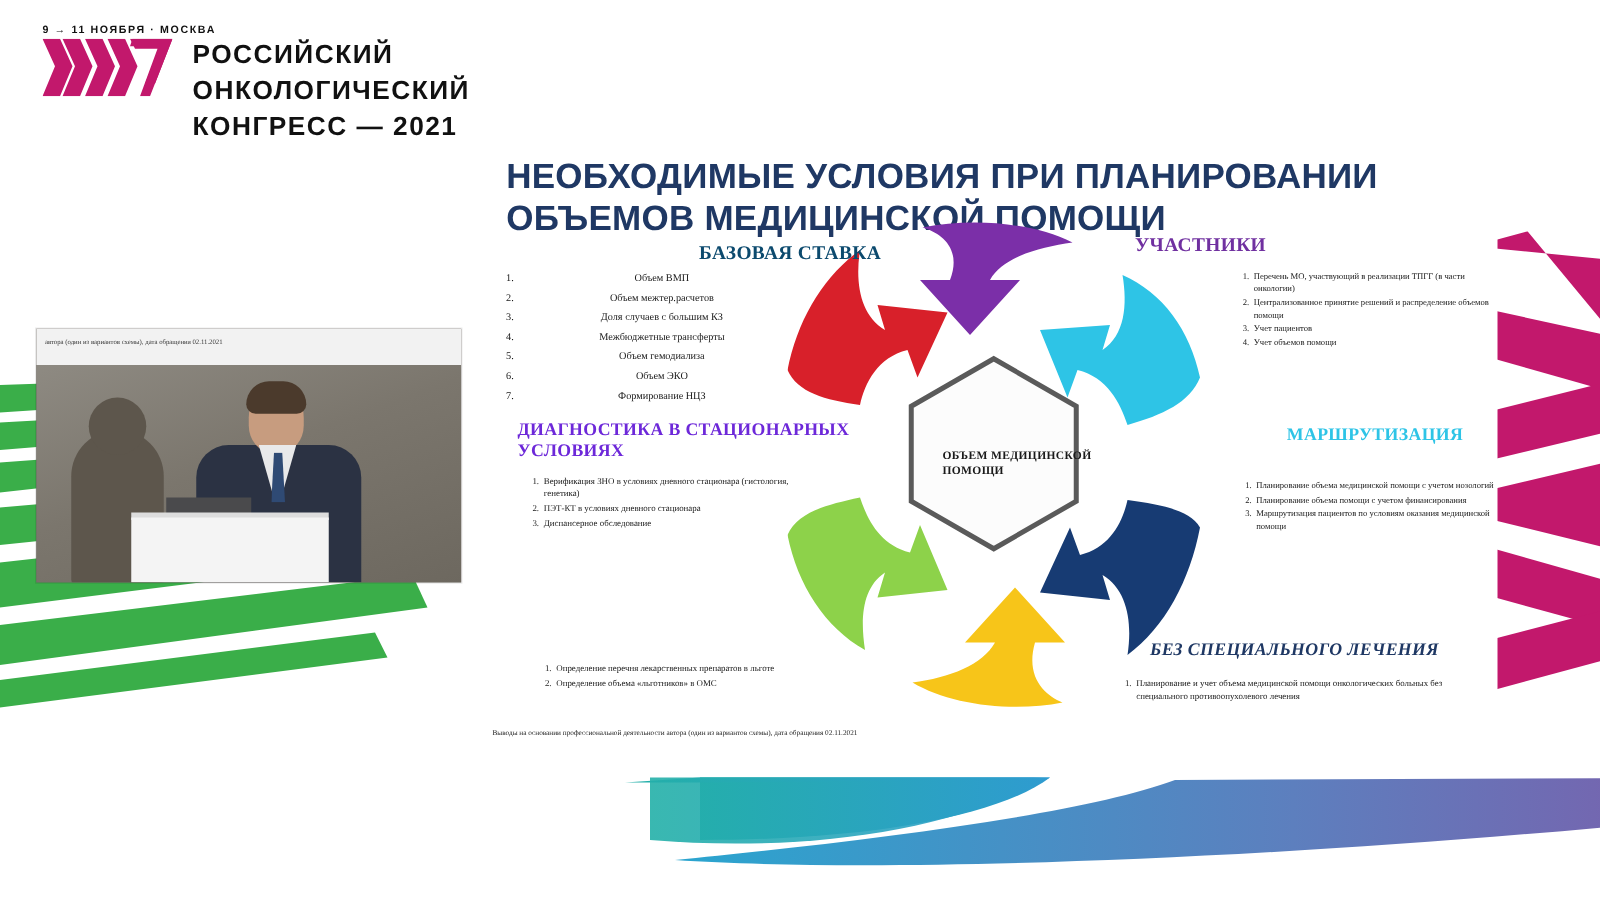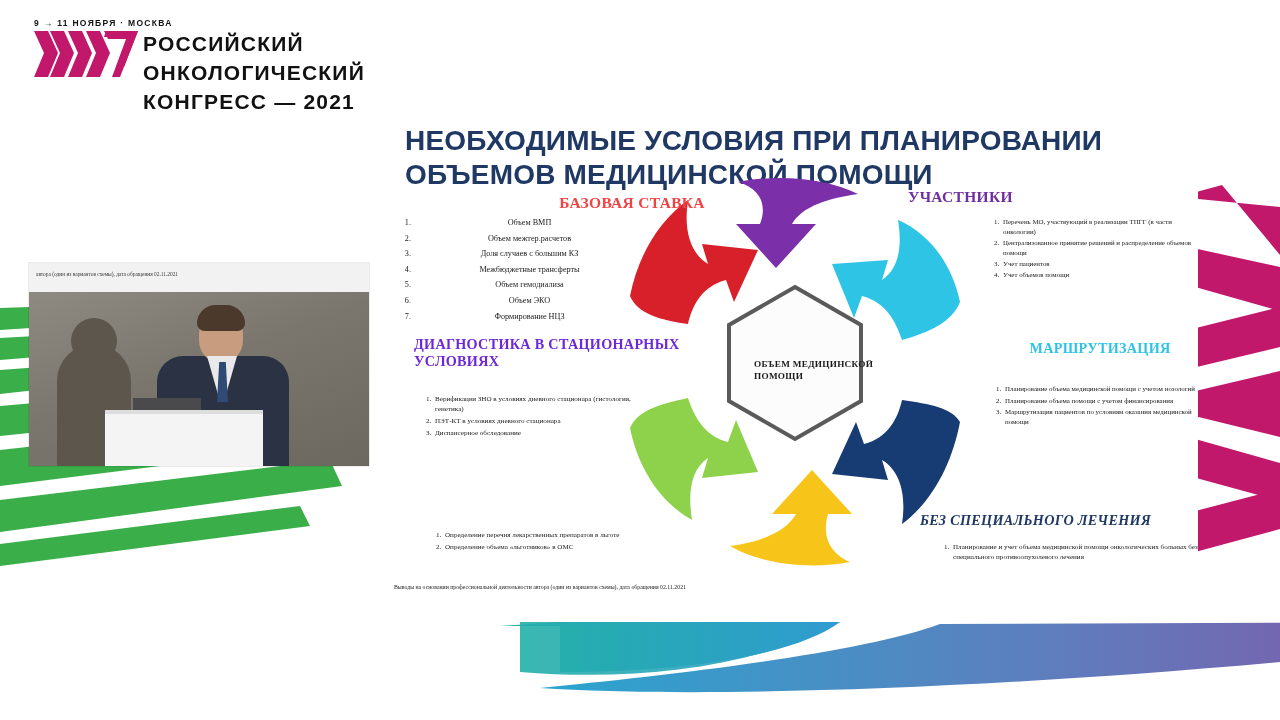--- a/index.html
+++ b/index.html
@@ -6,21 +6,21 @@
   body{
     width:1280px;height:720px;overflow:hidden;
     background:#ffffff;
     font-family:"Liberation Serif", serif;
     position:relative;
   }
   .stage{position:absolute;inset:0;width:1280px;height:720px;overflow:hidden;background:#fff;}
 
   
   .header{position:absolute;left:0;top:0;width:1280px;height:110px;background:#ffffff;z-index:40;}
-  .logo-wrap{position:absolute;left:34px;top:18px;display:flex;align-items:flex-start;gap:5px;}
+  .logo-wrap{position:absolute;left:34px;top:18px;display:flex;align-items:flex-start;gap:16px;}
   .logo-left{position:relative;width:104px;}
   .logo-date{
     font-family:"Liberation Sans", sans-serif;
     font-size:8.5px;font-weight:700;letter-spacing:1.3px;color:#111;
     white-space:nowrap;margin-bottom:3px;
   }
   .logo-xxv{position:relative;width:104px;height:46px;}
   .logo-xxv svg{display:block;}
   .logo-text{
     font-family:"Liberation Sans", sans-serif;
@@ -43,42 +43,42 @@
     color:#1f3864;font-weight:700;font-size:28px;line-height:1.22;
     font-family:Liberation Sans, sans-serif;letter-spacing:.2px;
   }
 
   .sec-head{position:absolute;font-weight:700;font-family:"Liberation Serif", serif;letter-spacing:.3px;}
   .sec-list{position:absolute;font-family:"Liberation Serif", serif;color:#1a1a1a;}
   .sec-list ol{margin:0;padding-left:19px;}
   .sec-list li{margin:0 0 1.5px 0;padding-left:2px;}
 
   
-  .head-base{left:140px;top:82px;width:240px;text-align:center;color:#ef4444;font-size:15.5px;}
+  .head-base{left:140px;top:82px;width:240px;text-align:center;color:#0c4a6e;font-size:15.5px;}
   .list-base{left:22px;top:104px;width:250px;font-size:8.2px;line-height:1.72;text-align:center;}
 
   
   .head-part{left:536px;top:76px;width:230px;color:#7030a0;font-size:15.5px;}
   .list-part{left:610px;top:105px;width:210px;font-size:6.9px;line-height:1.42;}
 
   
   .head-diag{left:42px;top:224px;width:300px;color:#6d28d9;font-size:14.2px;line-height:1.2;}
-  .list-diag{left:42px;top:268px;width:228px;font-size:7.1px;line-height:1.45;margin-top:14px;}
+  .list-diag{left:42px;top:268px;width:228px;font-size:7.1px;line-height:1.45;}
 
   
   .head-route{left:618px;top:228px;width:220px;color:#2ec4e6;font-size:14.2px;text-align:center;}
   .list-route{left:612px;top:272px;width:214px;font-size:6.9px;line-height:1.45;}
 
   
   .head-drug{left:36px;top:372px;width:308px;text-align:center;color:#f2c31c;font-size:14.2px;line-height:1.2;}
   .list-drug{left:52px;top:418px;width:290px;font-size:7.1px;line-height:1.55;}
 
   
   .head-nost{left:548px;top:400px;width:290px;color:#1f3864;font-size:14.2px;font-style:italic;}
-  .list-nost{left:560px;top:430px;width:290px;font-size:7.1px;line-height:1.45;}
+  .list-nost{left:516px;top:430px;width:290px;font-size:7.1px;line-height:1.45;}
 
   .footnote{
     position:absolute;left:22px;top:472px;width:600px;
     font-size:5.8px;color:#1a1a1a;line-height:1.3;
     font-family:"Liberation Serif", serif;
   }
 
   
   .cycle{position:absolute;left:258px;top:60px;width:330px;height:400px;}
 

